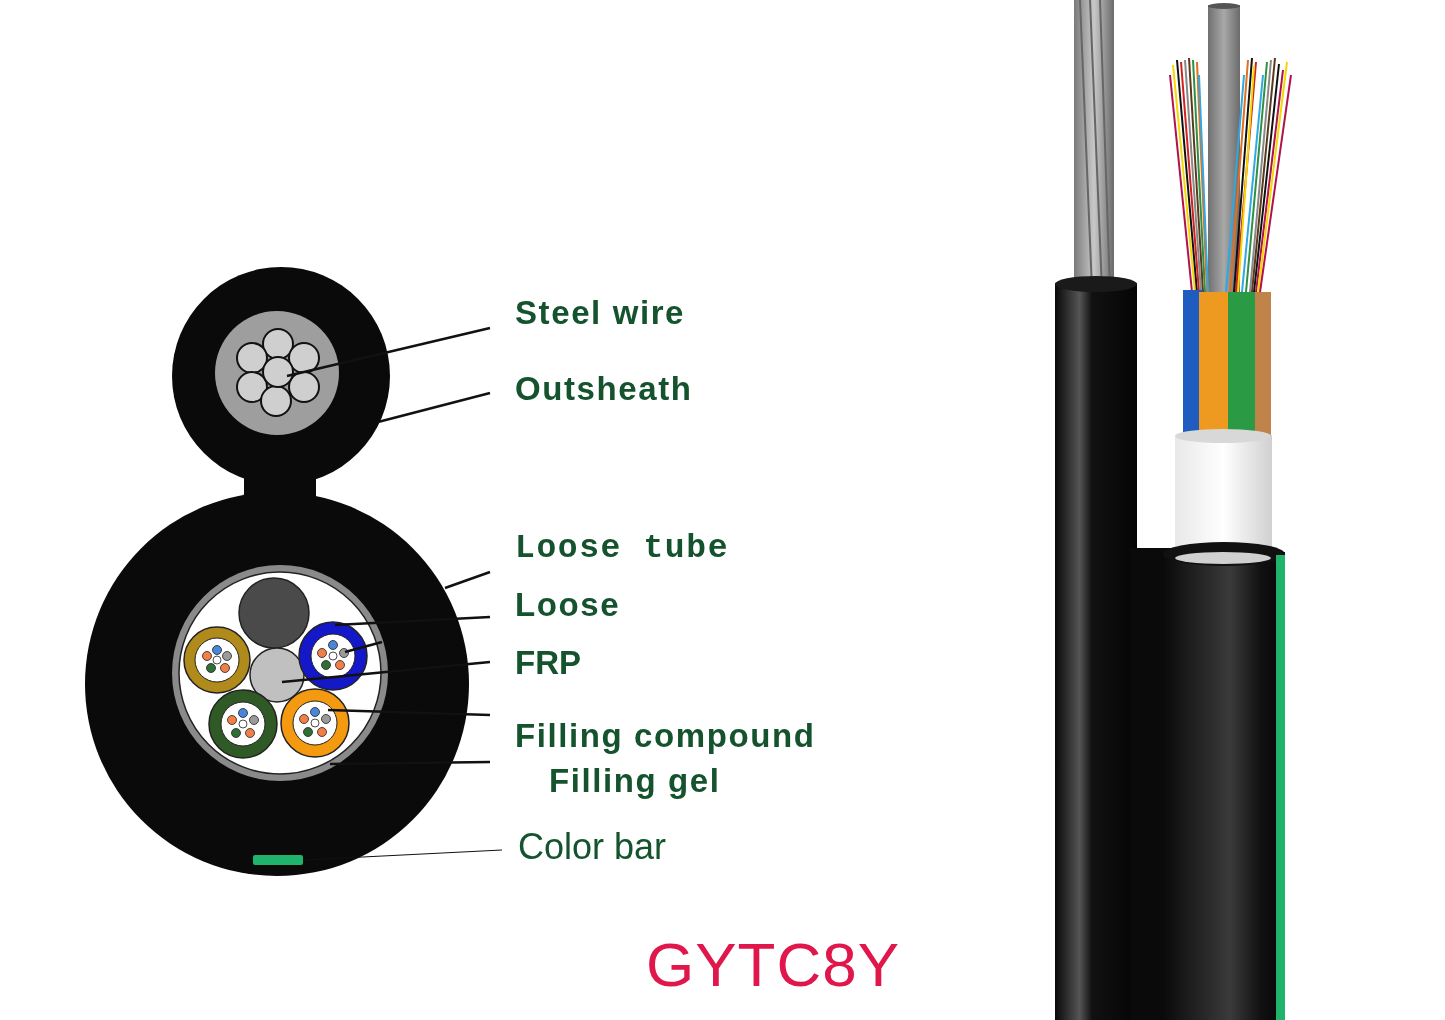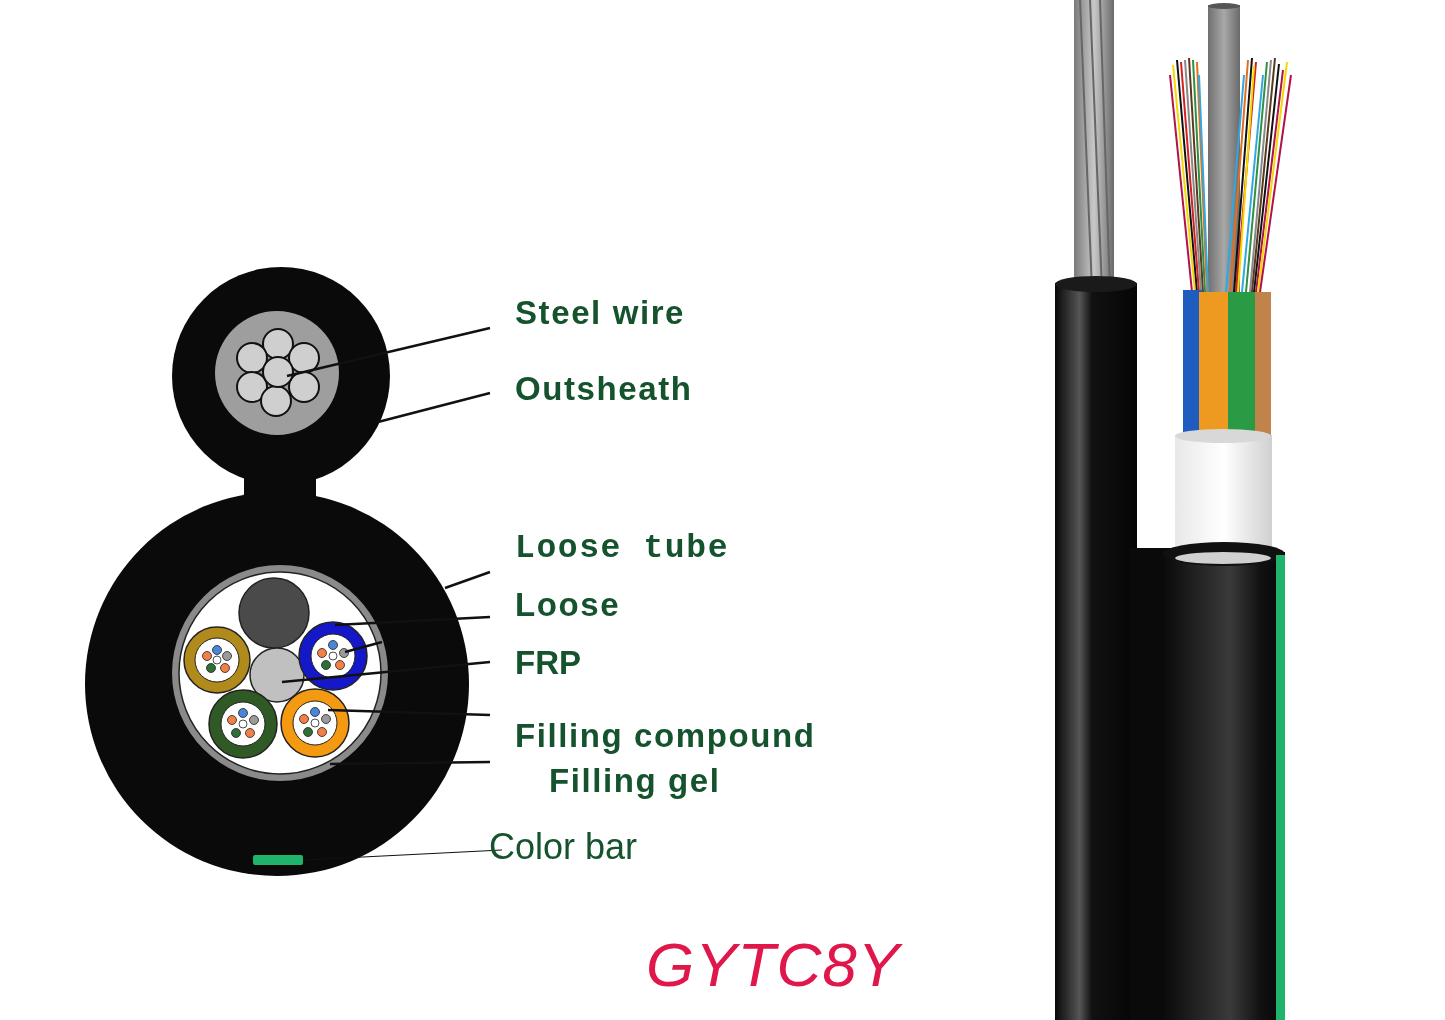--- a/index.html
+++ b/index.html
@@ -8,21 +8,21 @@
     font-family: "Liberation Sans", "DejaVu Sans", sans-serif;
   }
   .layer { position: absolute; left: 0; top: 0; }
   .label {
     position: absolute; color: #14532d; font-weight: bold; font-size: 33px;
     letter-spacing: 1.6px; line-height: 1; white-space: nowrap;
   }
   .label.plain { font-weight: normal; letter-spacing: 0; font-size: 36px; }
   .title {
     position: absolute; left: 646px; top: 934px; font-size: 62px; color: #e0174a;
-    letter-spacing: 1px; line-height: 1; white-space: nowrap; font-style: italic;
+    letter-spacing: 1px; line-height: 1; white-space: nowrap;
   }
 </style>
 </head>
 <body>
 
 <svg class="layer" width="1445" height="1020" viewBox="0 0 1445 1020">
 
   <g>
     <rect x="244" y="450" width="72" height="70" fill="#0a0a0a"></rect>
     <circle cx="281" cy="376" r="109" fill="#0a0a0a"></circle>
@@ -199,15 +199,15 @@
   <rect x="1276" y="555" width="9" height="465" fill="#1fb36b"></rect>
 </svg>
 
 <div class="label" style="left:515px; top:296px;">Steel  wire</div>
 <div class="label" style="left:515px; top:372px;">Outsheath</div>
 <div class="label" style="left:515px; top:532px;font-family:Liberation Mono, monospace;">Loose tube</div>
 <div class="label" style="left:515px; top:588px;">Loose</div>
 <div class="label" style="left:515px; top:646px; letter-spacing:0;">FRP</div>
 <div class="label" style="left:515px; top:707px;margin-top:12px;">Filling compound</div>
 <div class="label" style="left:515px; top:764px;margin-left:34px;">Filling gel</div>
-<div class="label plain" style="left:489px; top:829px;text-align:center;">Color bar</div>
+<div class="label plain" style="left:518px; top:829px;text-align:center;">Color bar</div>
 
 <div class="title">GYTC8Y</div>
 
 </body></html>

